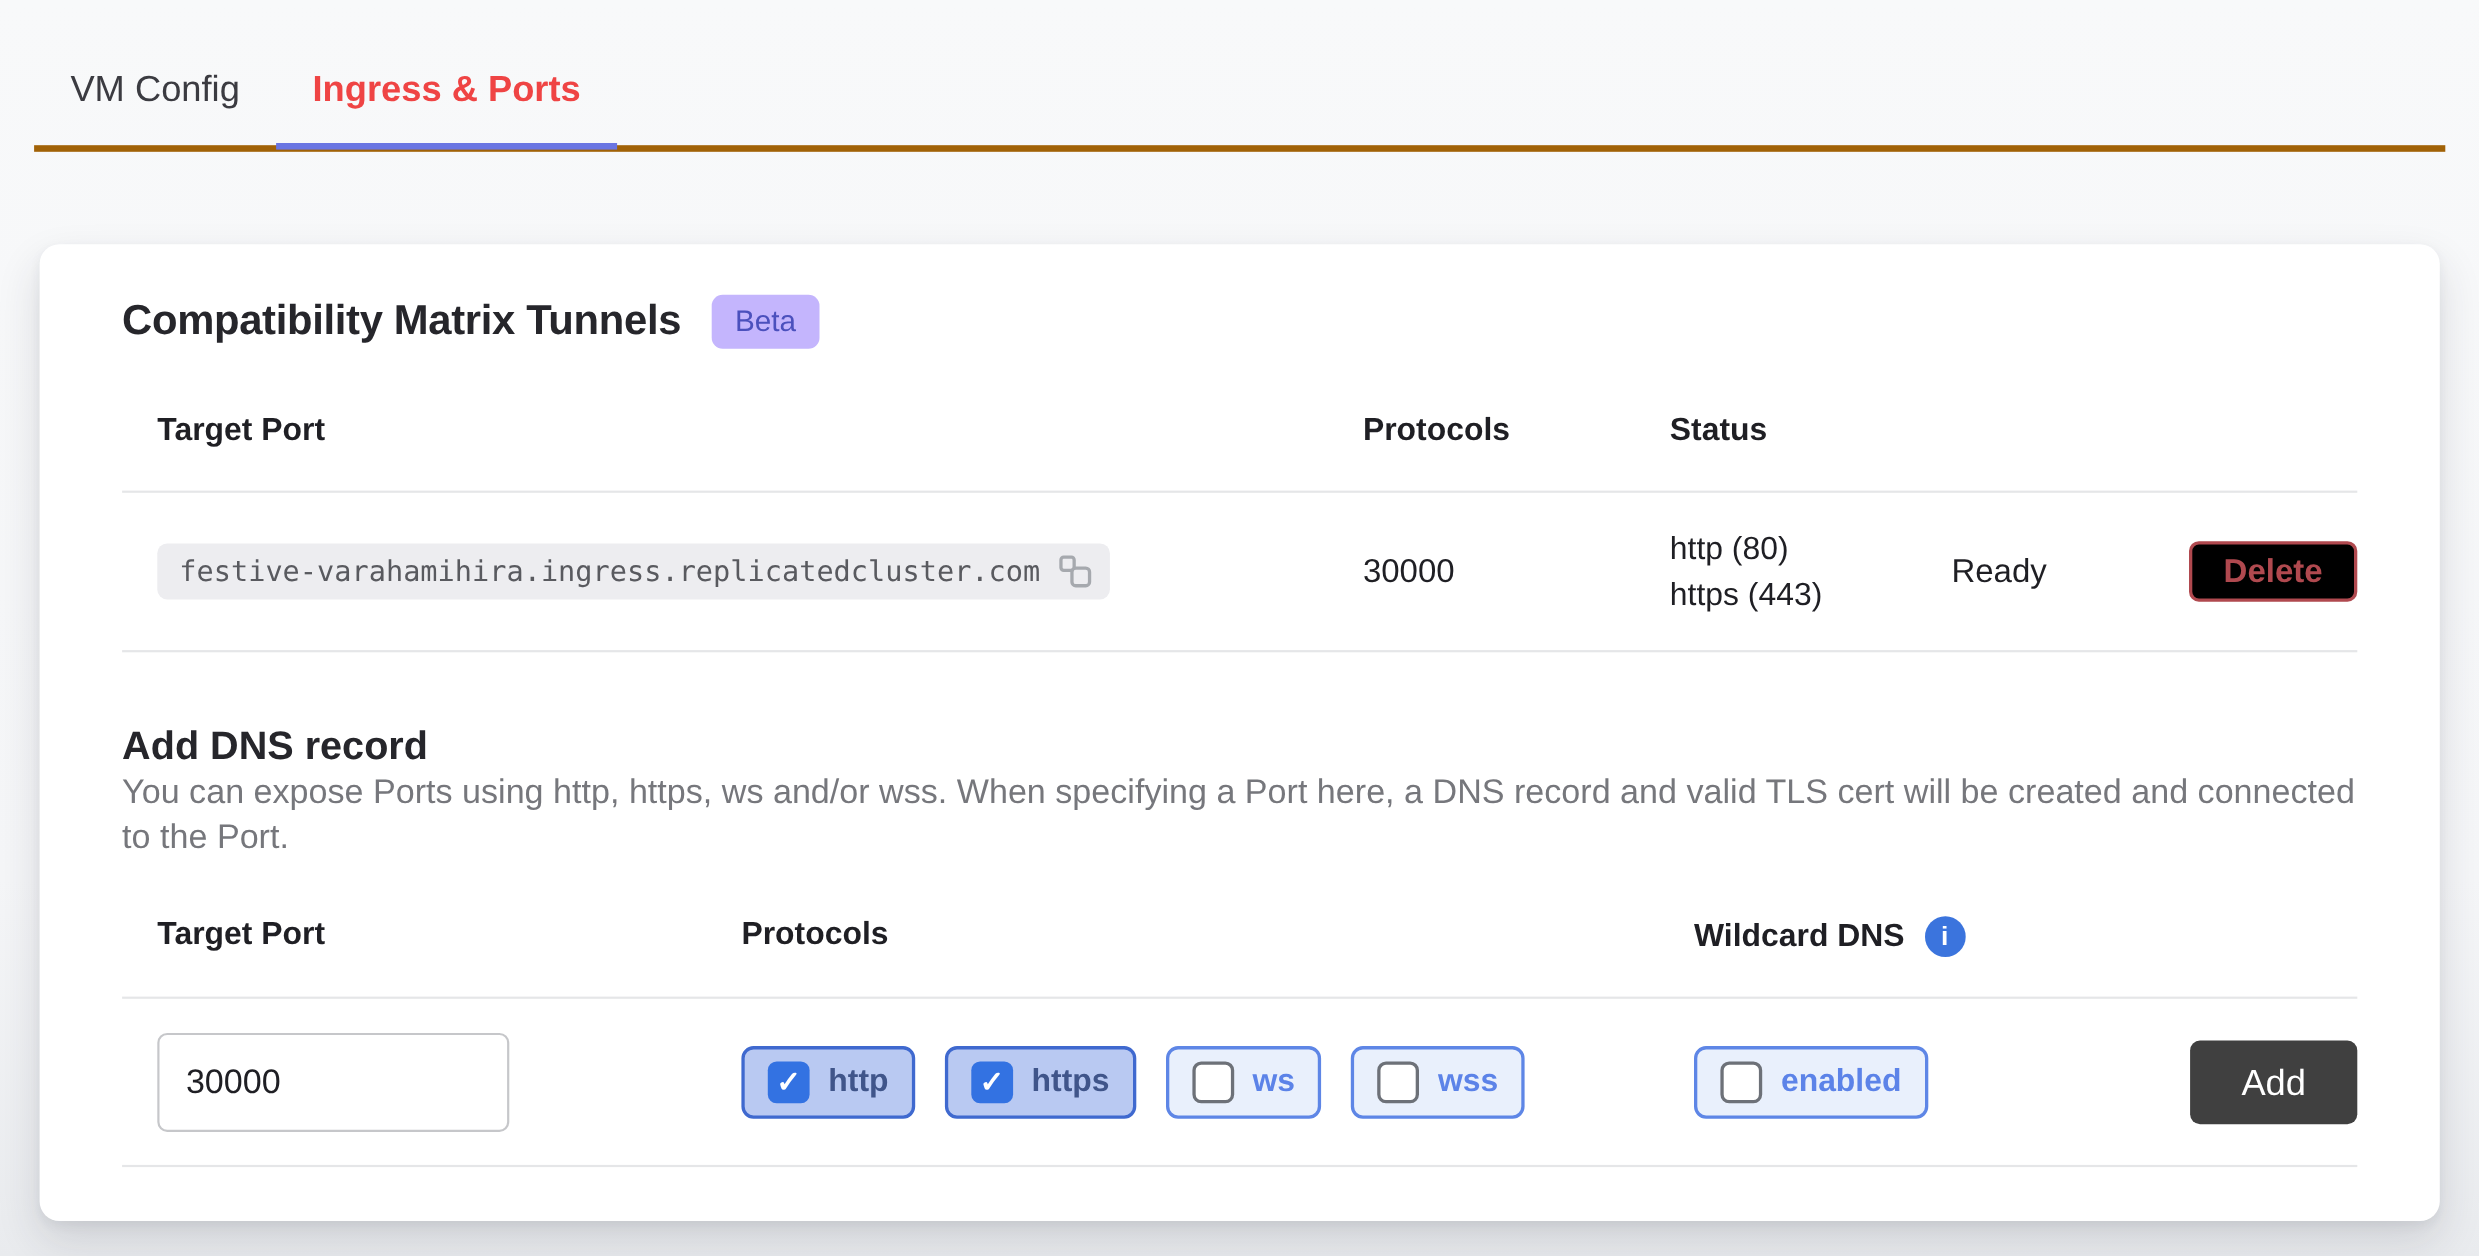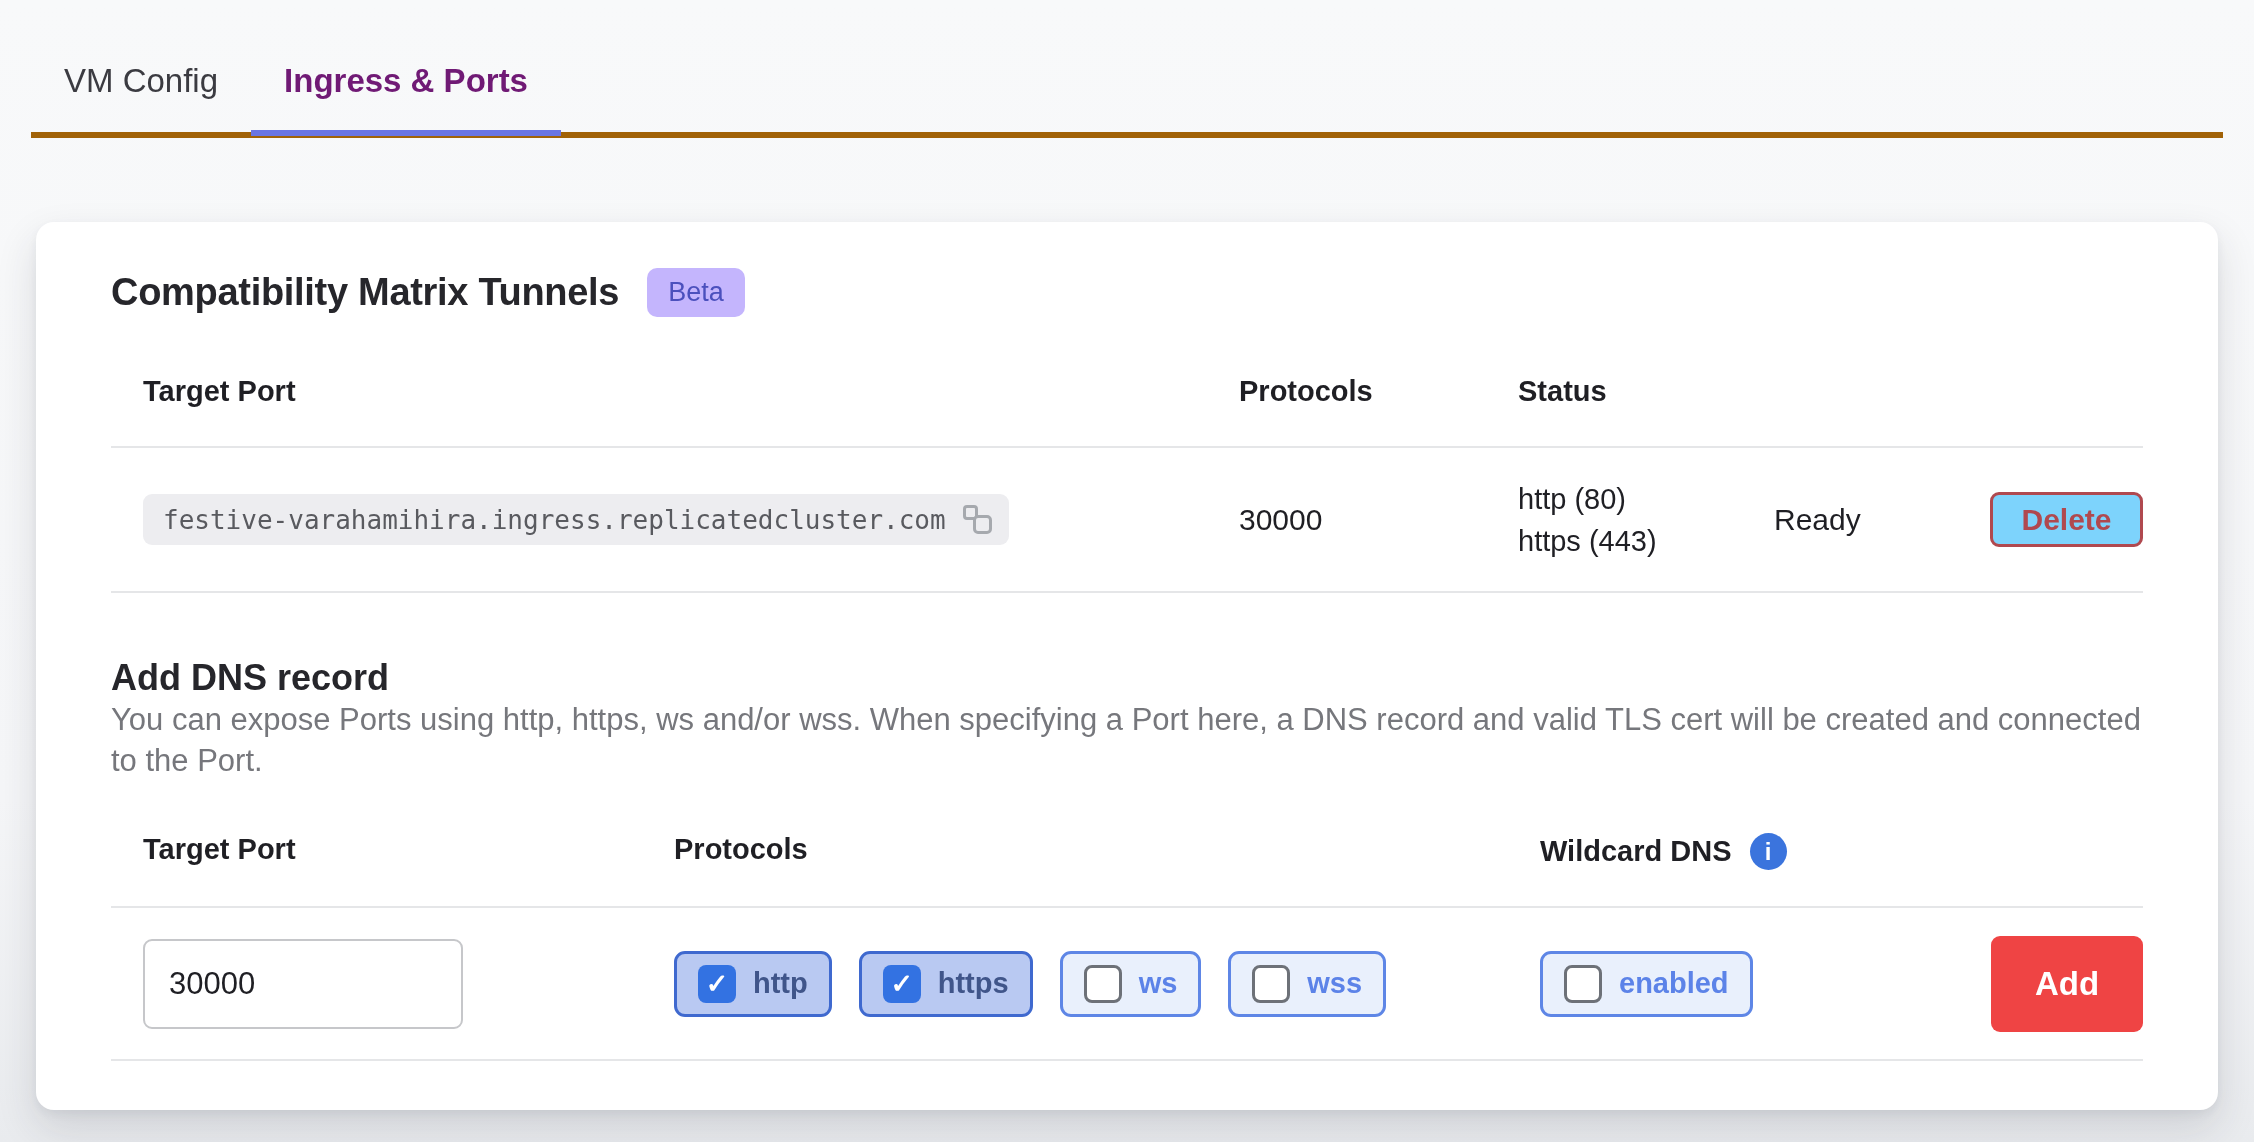--- a/index.html
+++ b/index.html
@@ -20,21 +20,21 @@
   .tab {
     padding:6px 33px 30px;
     font-size:33px;
     color:#3b3b41;
     border-bottom:6px solid transparent;
     margin-bottom:-4px;
     cursor:pointer;
     white-space:nowrap;
   }
   .tab.active {
-    color:#701a75;
+    color:#ef4444;
     font-weight:700;
     border-bottom-color:#6a75e2;
   }
   
   .card {
     margin:84px 36px 0;
     height:888px;
     background:#ffffff;
     border-radius:18px;
     box-shadow:0 18px 40px rgba(40,45,60,0.14), 0 4px 10px rgba(40,45,60,0.06);
@@ -74,21 +74,21 @@
   }
   .copy-front {
     position:absolute; right:1px; bottom:2px; width:19px; height:19px;
     border:3px solid #a6a9ae; border-radius:5px; background:#ededf0; display:block;
   }
   .cell-plain { font-size:30px; color:#1f1f24; }
   .cell-protocols { font-size:29px; color:#1f1f24; line-height:42px; }
   .delete-cell { justify-self:end; }
   .delete-btn {
     width:153px; height:55px;
-    background:#7dd3fc;
+    background:#000000;
     border:3px solid #b0494f; border-radius:9px;
     color:#b0494f; font-size:30px; font-weight:700;
     font-family:"Liberation Sans", sans-serif;
     cursor:pointer;
   }
   
   .section-title { margin-top:64px; font-size:36px; font-weight:700; color:#26262b; }
   .section-desc {
     font-size:31px; color:#76777c;
     line-height:41px; max-width:2065px;
@@ -129,23 +129,23 @@
   .pill .box {
     width:38px; height:38px; border-radius:8px;
     display:flex; align-items:center; justify-content:center;
   }
   .pill.checked { background:#b9c9f2; border-color:#3f69cf; color:#40558a; }
   .pill.checked .box { background:#3372e2; color:#ffffff; font-size:27px; font-weight:700; }
   .pill.unchecked { background:#e9f0fc; border-color:#5e86e6; color:#5c83e8; }
   .pill.unchecked .box { background:#ffffff; border:3px solid #6d7178; }
   .add-cell { justify-self:end; }
   .add-btn {
-    width:152px; height:96px;
-    background:#ef4444; border:none; border-radius:9px;
-    color:#ffffff; font-size:33px; font-weight:700;
+    width:152px; height:76px;
+    background:#404040; border:none; border-radius:9px;
+    color:#ffffff; font-size:33px; font-weight:400;
     font-family:"Liberation Sans", sans-serif;
     cursor:pointer;
   }
 </style>
 </head>
 <body>
 
 <div class="tabs-row">
   <div class="tab">VM Config</div>
   <div class="tab active">Ingress &amp; Ports</div>

